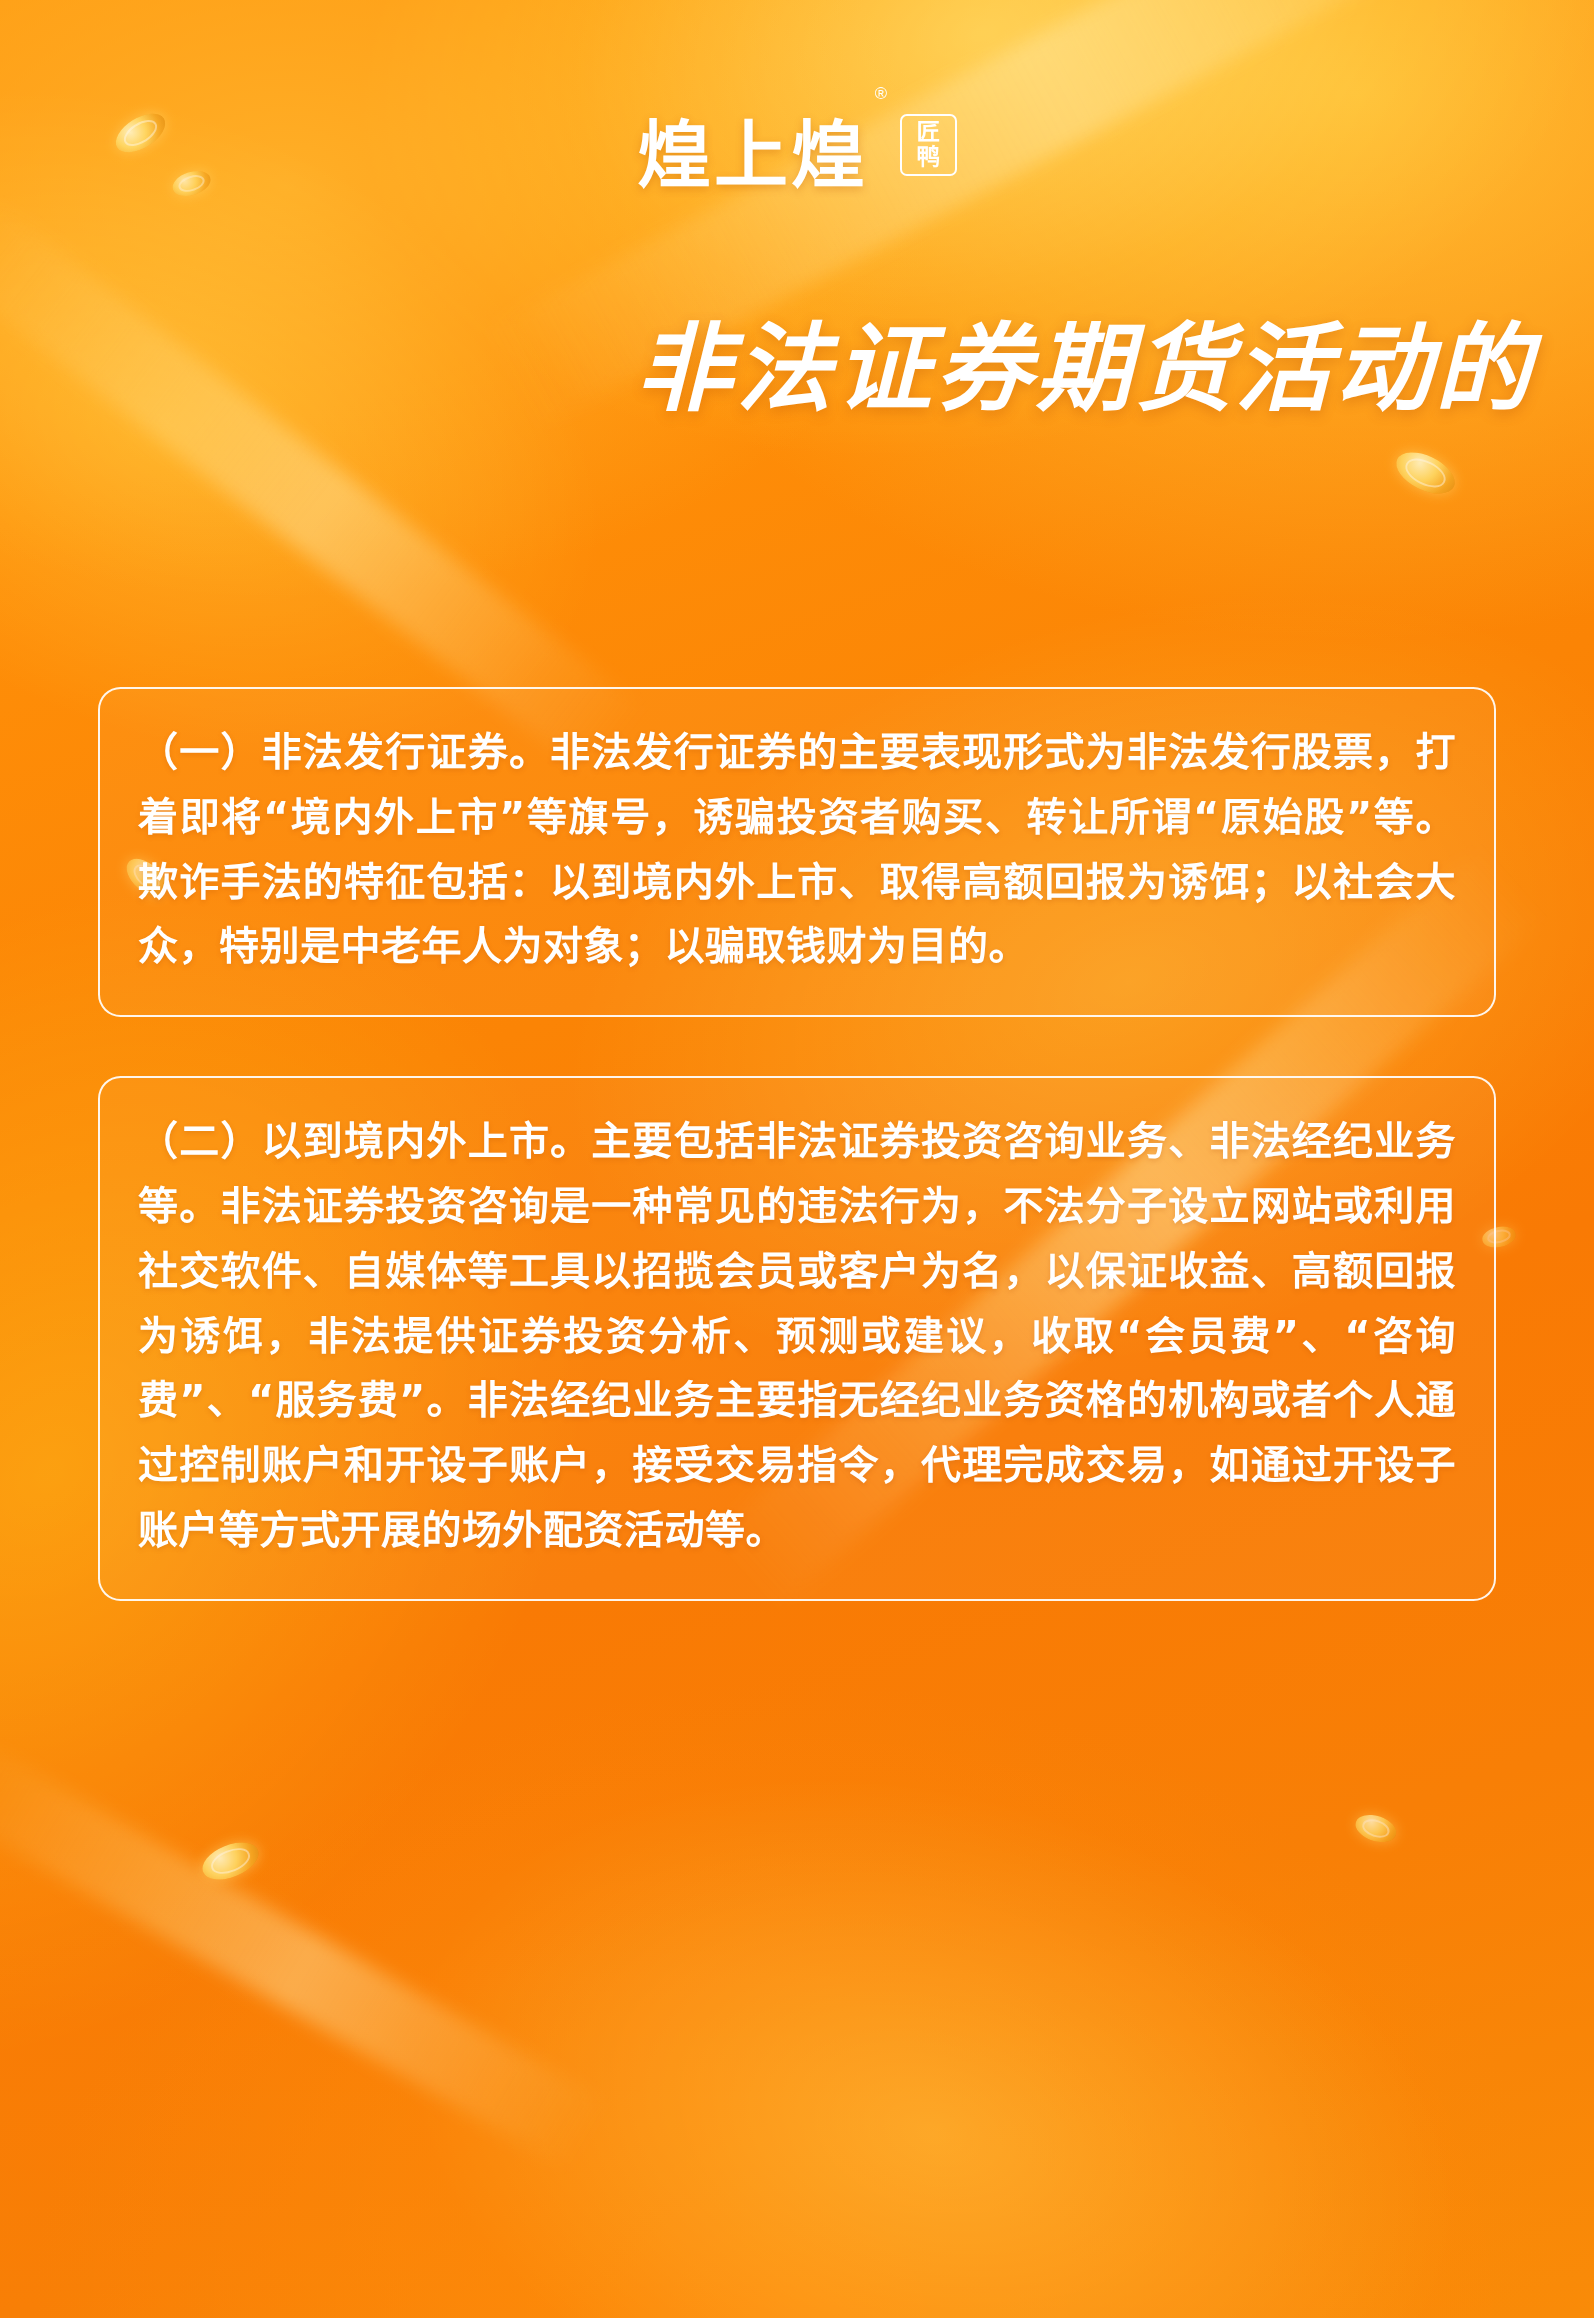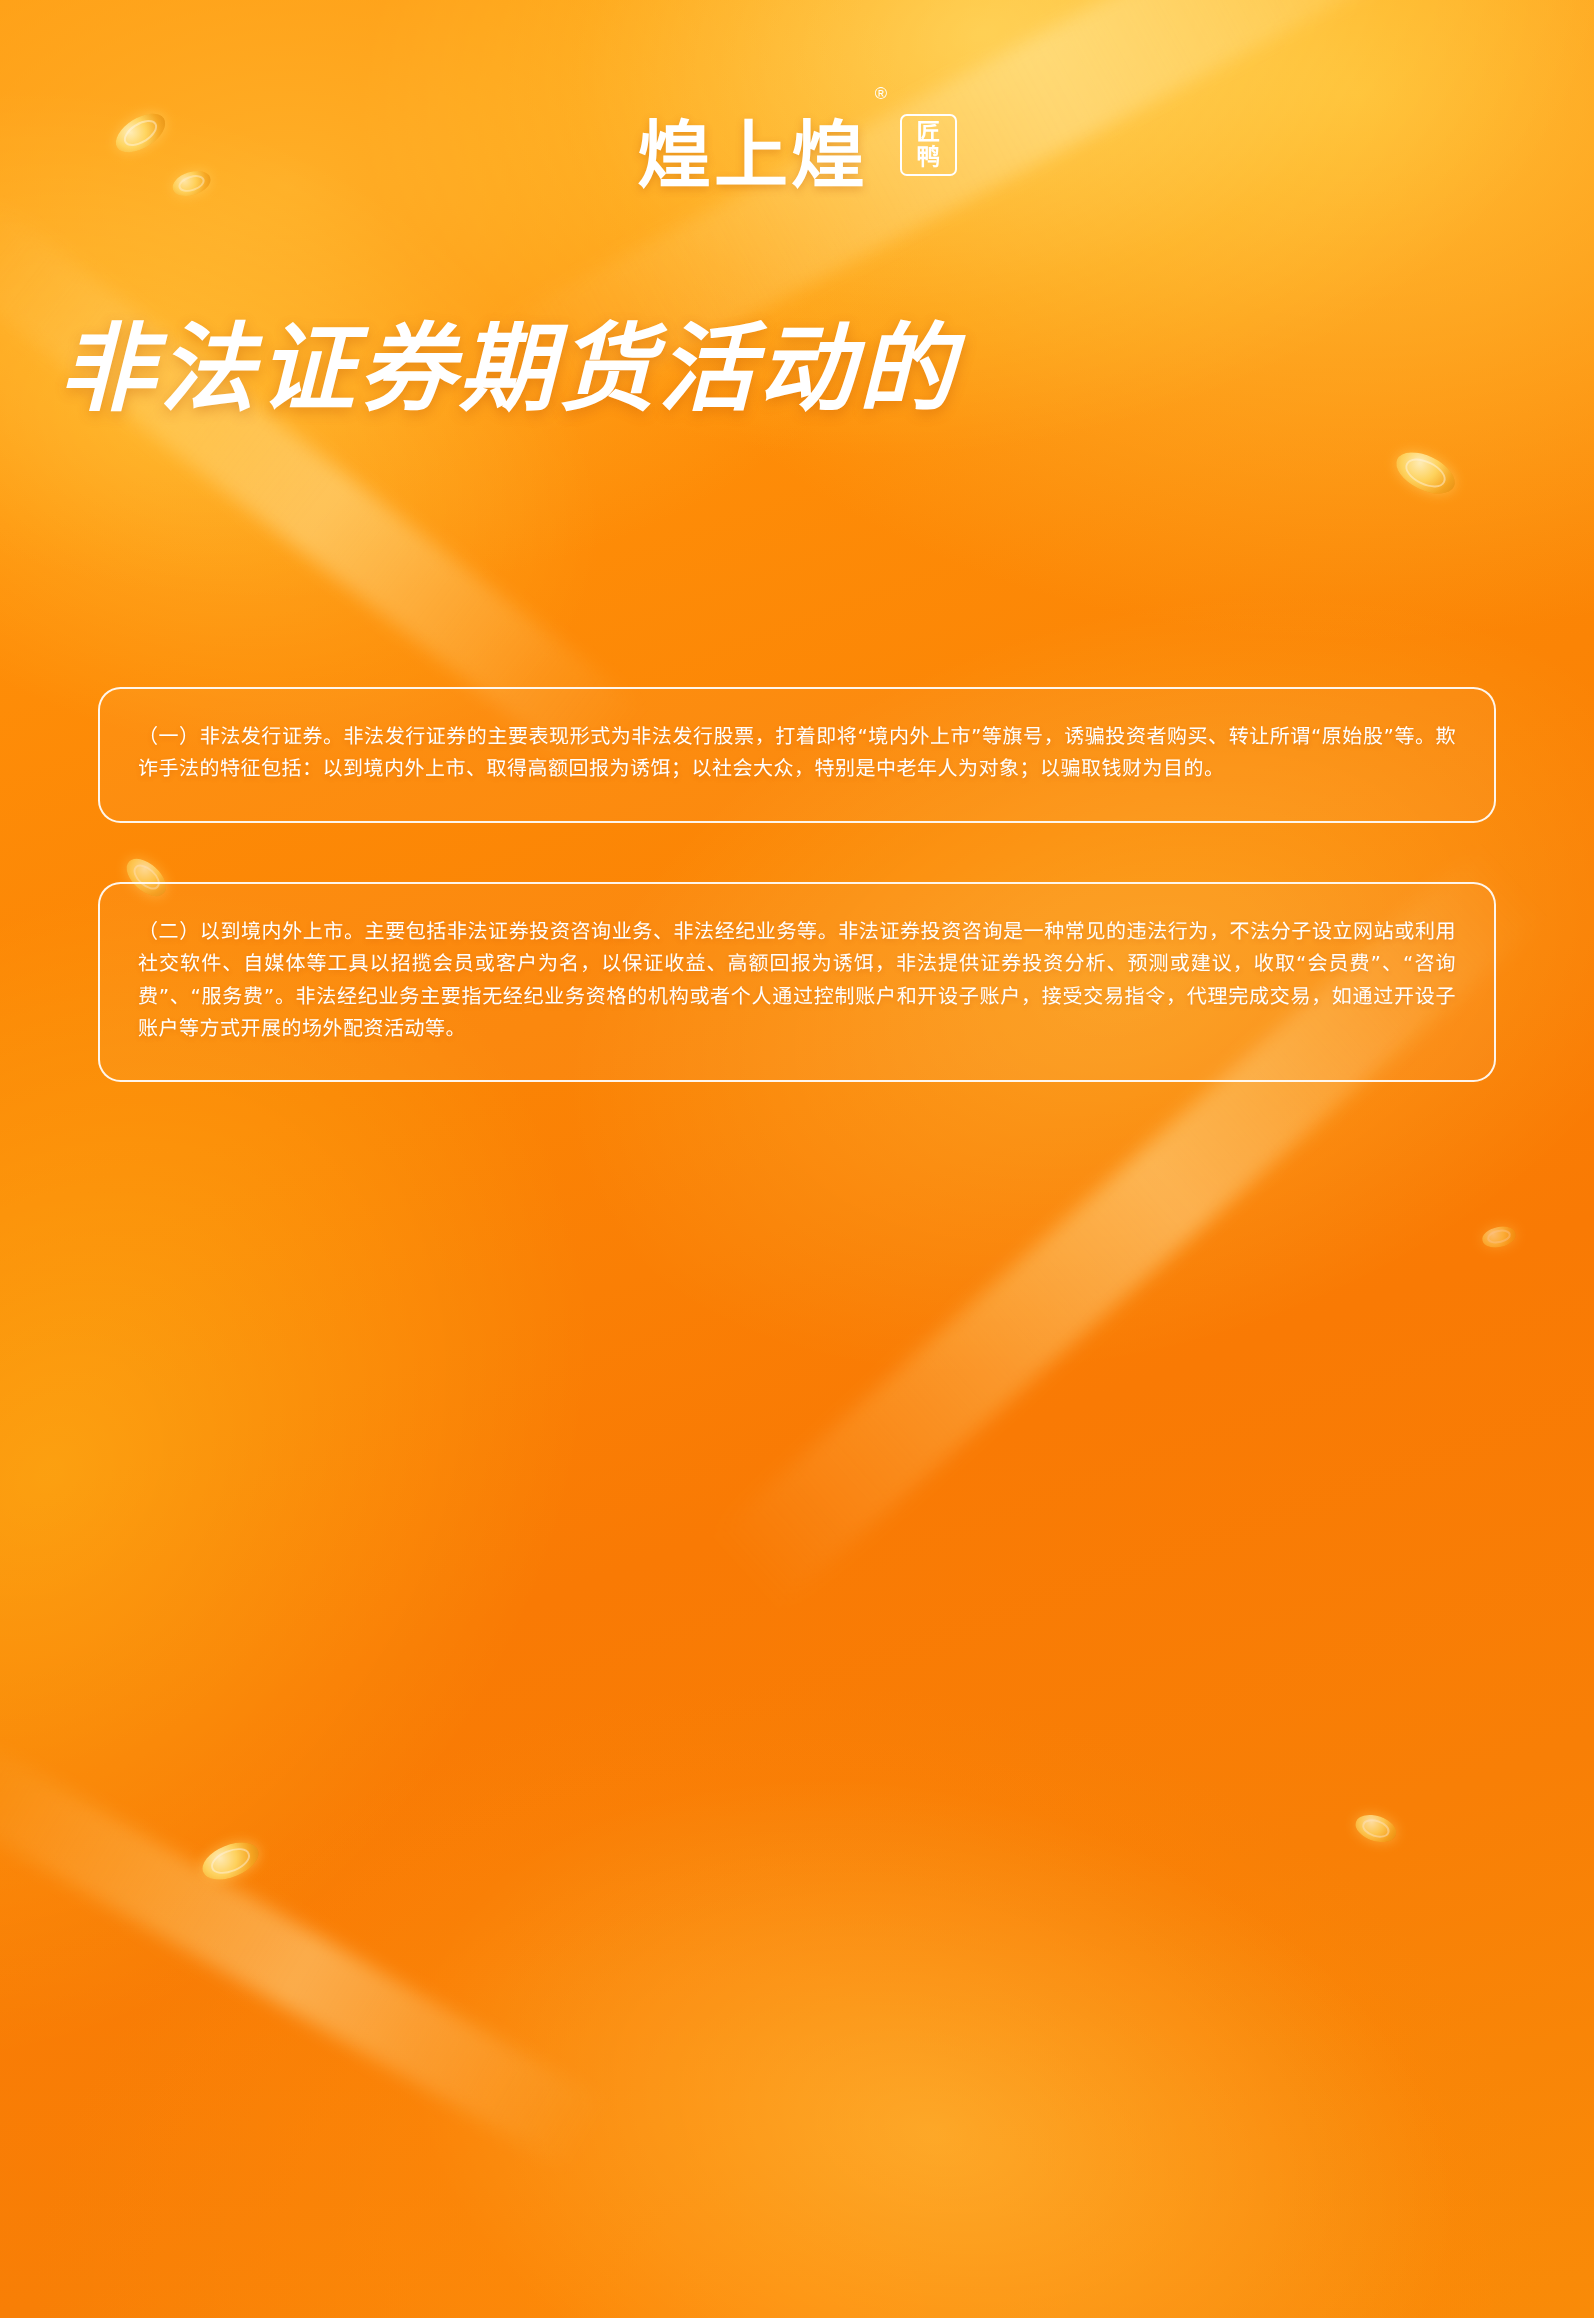--- a/index.html
+++ b/index.html
@@ -138,21 +138,21 @@
     margin-left: 7.9px;
     transform: translateY(-3.9px);
     letter-spacing: 0;
   }
 
   
   .headline {
     position: absolute;
     left: 0; right: 0;
     top: 314px;
-    text-align: left;
+    text-align: right;
     padding: 0 59px;
   }
   .headline-line {
     font-family: "DejaVu Serif", serif;
     font-weight: 700;
     font-style: italic;
     font-size: 96px;
     line-height: 1.14;
     color: #ffffff;
     letter-spacing: 3.9px;
@@ -170,22 +170,22 @@
   .card {
     border: 2.5px solid rgba(255,255,255,0.92);
     border-radius: 22.6px;
     padding: 31px 38px 36px 38px;
     margin-bottom: 59px;
     background: rgba(255,255,255,0.04);
   }
   .card p {
     margin: 0;
     font-family: "DejaVu Sans", sans-serif;
-    font-weight: 400;
-    font-size: 20px;
+    font-weight: 700;
+    font-size: 40px;
     line-height: 1.62;
     color: #ffffff;
     text-align: justify;
     text-justify: inter-ideograph;
     letter-spacing: 0.5px;
     text-indent: 0;
     text-shadow: 0 1.5px 4.9px rgba(175,70,0,0.22);
   }
 </style>
 </head>

